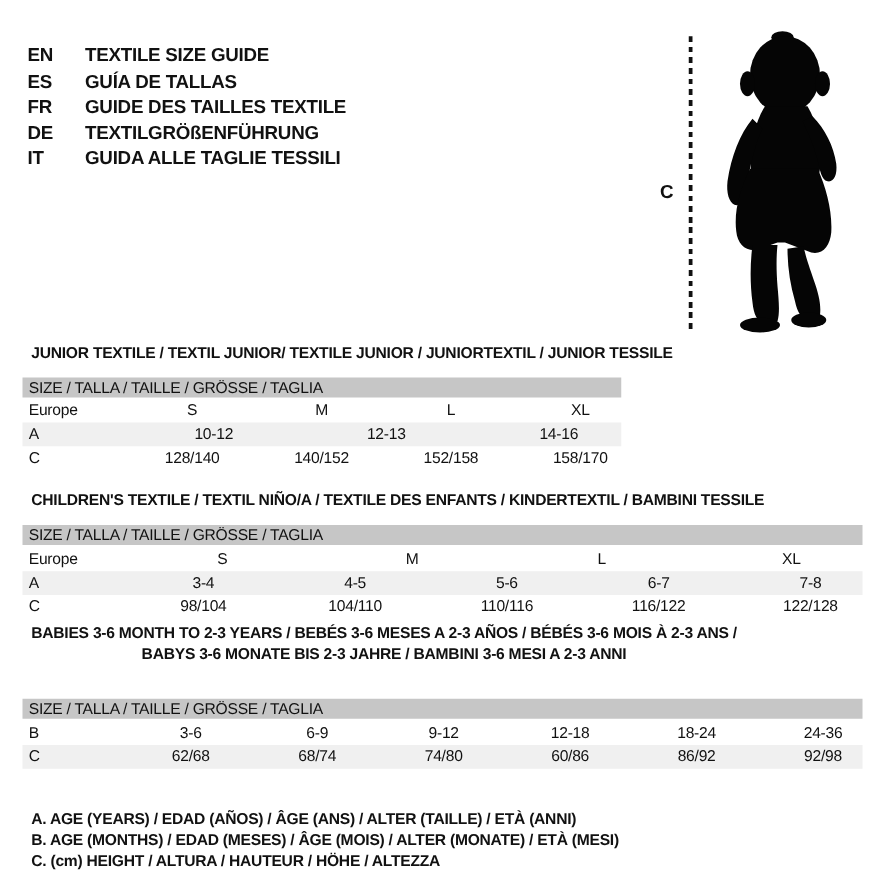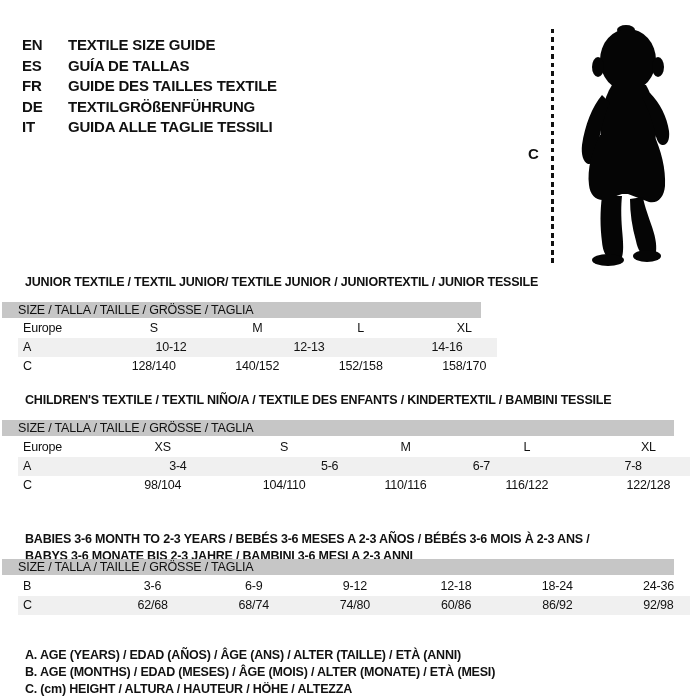--- a/index.html
+++ b/index.html
@@ -17,31 +17,31 @@
   
   .figure-svg{ position:absolute; left:556px; top:4px; width:142px; height:244px; }
   .dash-line{
     position:absolute; left:551px; top:10px; width:2.5px; height:237px;
     background:repeating-linear-gradient(to bottom, var(--ink) 0 4.5px, transparent 4.5px 8.5px);
   }
   .c-label{ position:absolute; left:528px; top:126px; font-weight:bold; font-size:15px; }
   
   .tbl-title{ position:absolute; left:25px; font-weight:bold; font-size:12.5px; line-height:17px; white-space:nowrap; }
   .hdr-bar{
-    position:absolute; left:2px; height:16px; background:var(--bar);
-    font-size:12.5px; line-height:16.5px; padding-left:16px; box-sizing:border-box;
+    position:absolute; left:18px; height:16px; background:var(--bar);
+    font-size:12.5px; line-height:16.5px; padding-left:5px; box-sizing:border-box;
   }
   .rows{ position:absolute; left:18px; }
   .t-row{ display:flex; height:19px; line-height:19px; font-size:12.5px;gap:38px; }
   .t-row:nth-child(even){ background:var(--shade); }
   .t-label{ width:65px; padding-left:5px; box-sizing:border-box; }
   .t-cell{ flex:1; text-align:center; }
   .tbl-title.t0{ top:255px; } .hdr-bar.t0{ top:283px; width:479px; } .rows.t0{ top:300px; width:479px; }
   .tbl-title.t1{ top:373px; } .hdr-bar.t1{ top:401px; width:672px; } .rows.t1{ top:419px; width:672px; }
-  .tbl-title.t2{ top:512px; } .hdr-bar.t2{ top:540px; width:672px; } .rows.t2{ top:558px; width:672px; }
+  .tbl-title.t2{ top:479px;text-align:center; } .hdr-bar.t2{ top:540px; width:672px; } .rows.t2{ top:558px; width:672px; }
   
   .footnotes{ position:absolute; left:25px; top:628px; }
   .footnote{ font-weight:bold; font-size:12.5px; line-height:16.8px; white-space:nowrap; }
 </style>
 </head>
 <body>
 
 <div class="canvas">
 
   <div class="lang-list" id="langList">
@@ -114,29 +114,29 @@
           <span class="t-cell">158/170</span>
         </div>
       </div>
       <div class="tbl-title t1">
         <div>CHILDREN'S TEXTILE / TEXTIL NIÑO/A / TEXTILE DES ENFANTS / KINDERTEXTIL / BAMBINI TESSILE</div>
       </div>
       <div class="hdr-bar t1">SIZE / TALLA / TAILLE / GRÖSSE / TAGLIA</div>
       <div class="rows t1">
         <div class="t-row">
           <span class="t-label">Europe</span>
-          <span class="t-cell">XS</span>
           <span class="t-cell">S</span>
           <span class="t-cell">M</span>
           <span class="t-cell">L</span>
           <span class="t-cell">XL</span>
         </div>
         <div class="t-row">
           <span class="t-label">A</span>
           <span class="t-cell">3-4</span>
+          <span class="t-cell">4-5</span>
           <span class="t-cell">5-6</span>
           <span class="t-cell">6-7</span>
           <span class="t-cell">7-8</span>
         </div>
         <div class="t-row">
           <span class="t-label">C</span>
           <span class="t-cell">98/104</span>
           <span class="t-cell">104/110</span>
           <span class="t-cell">110/116</span>
           <span class="t-cell">116/122</span>

